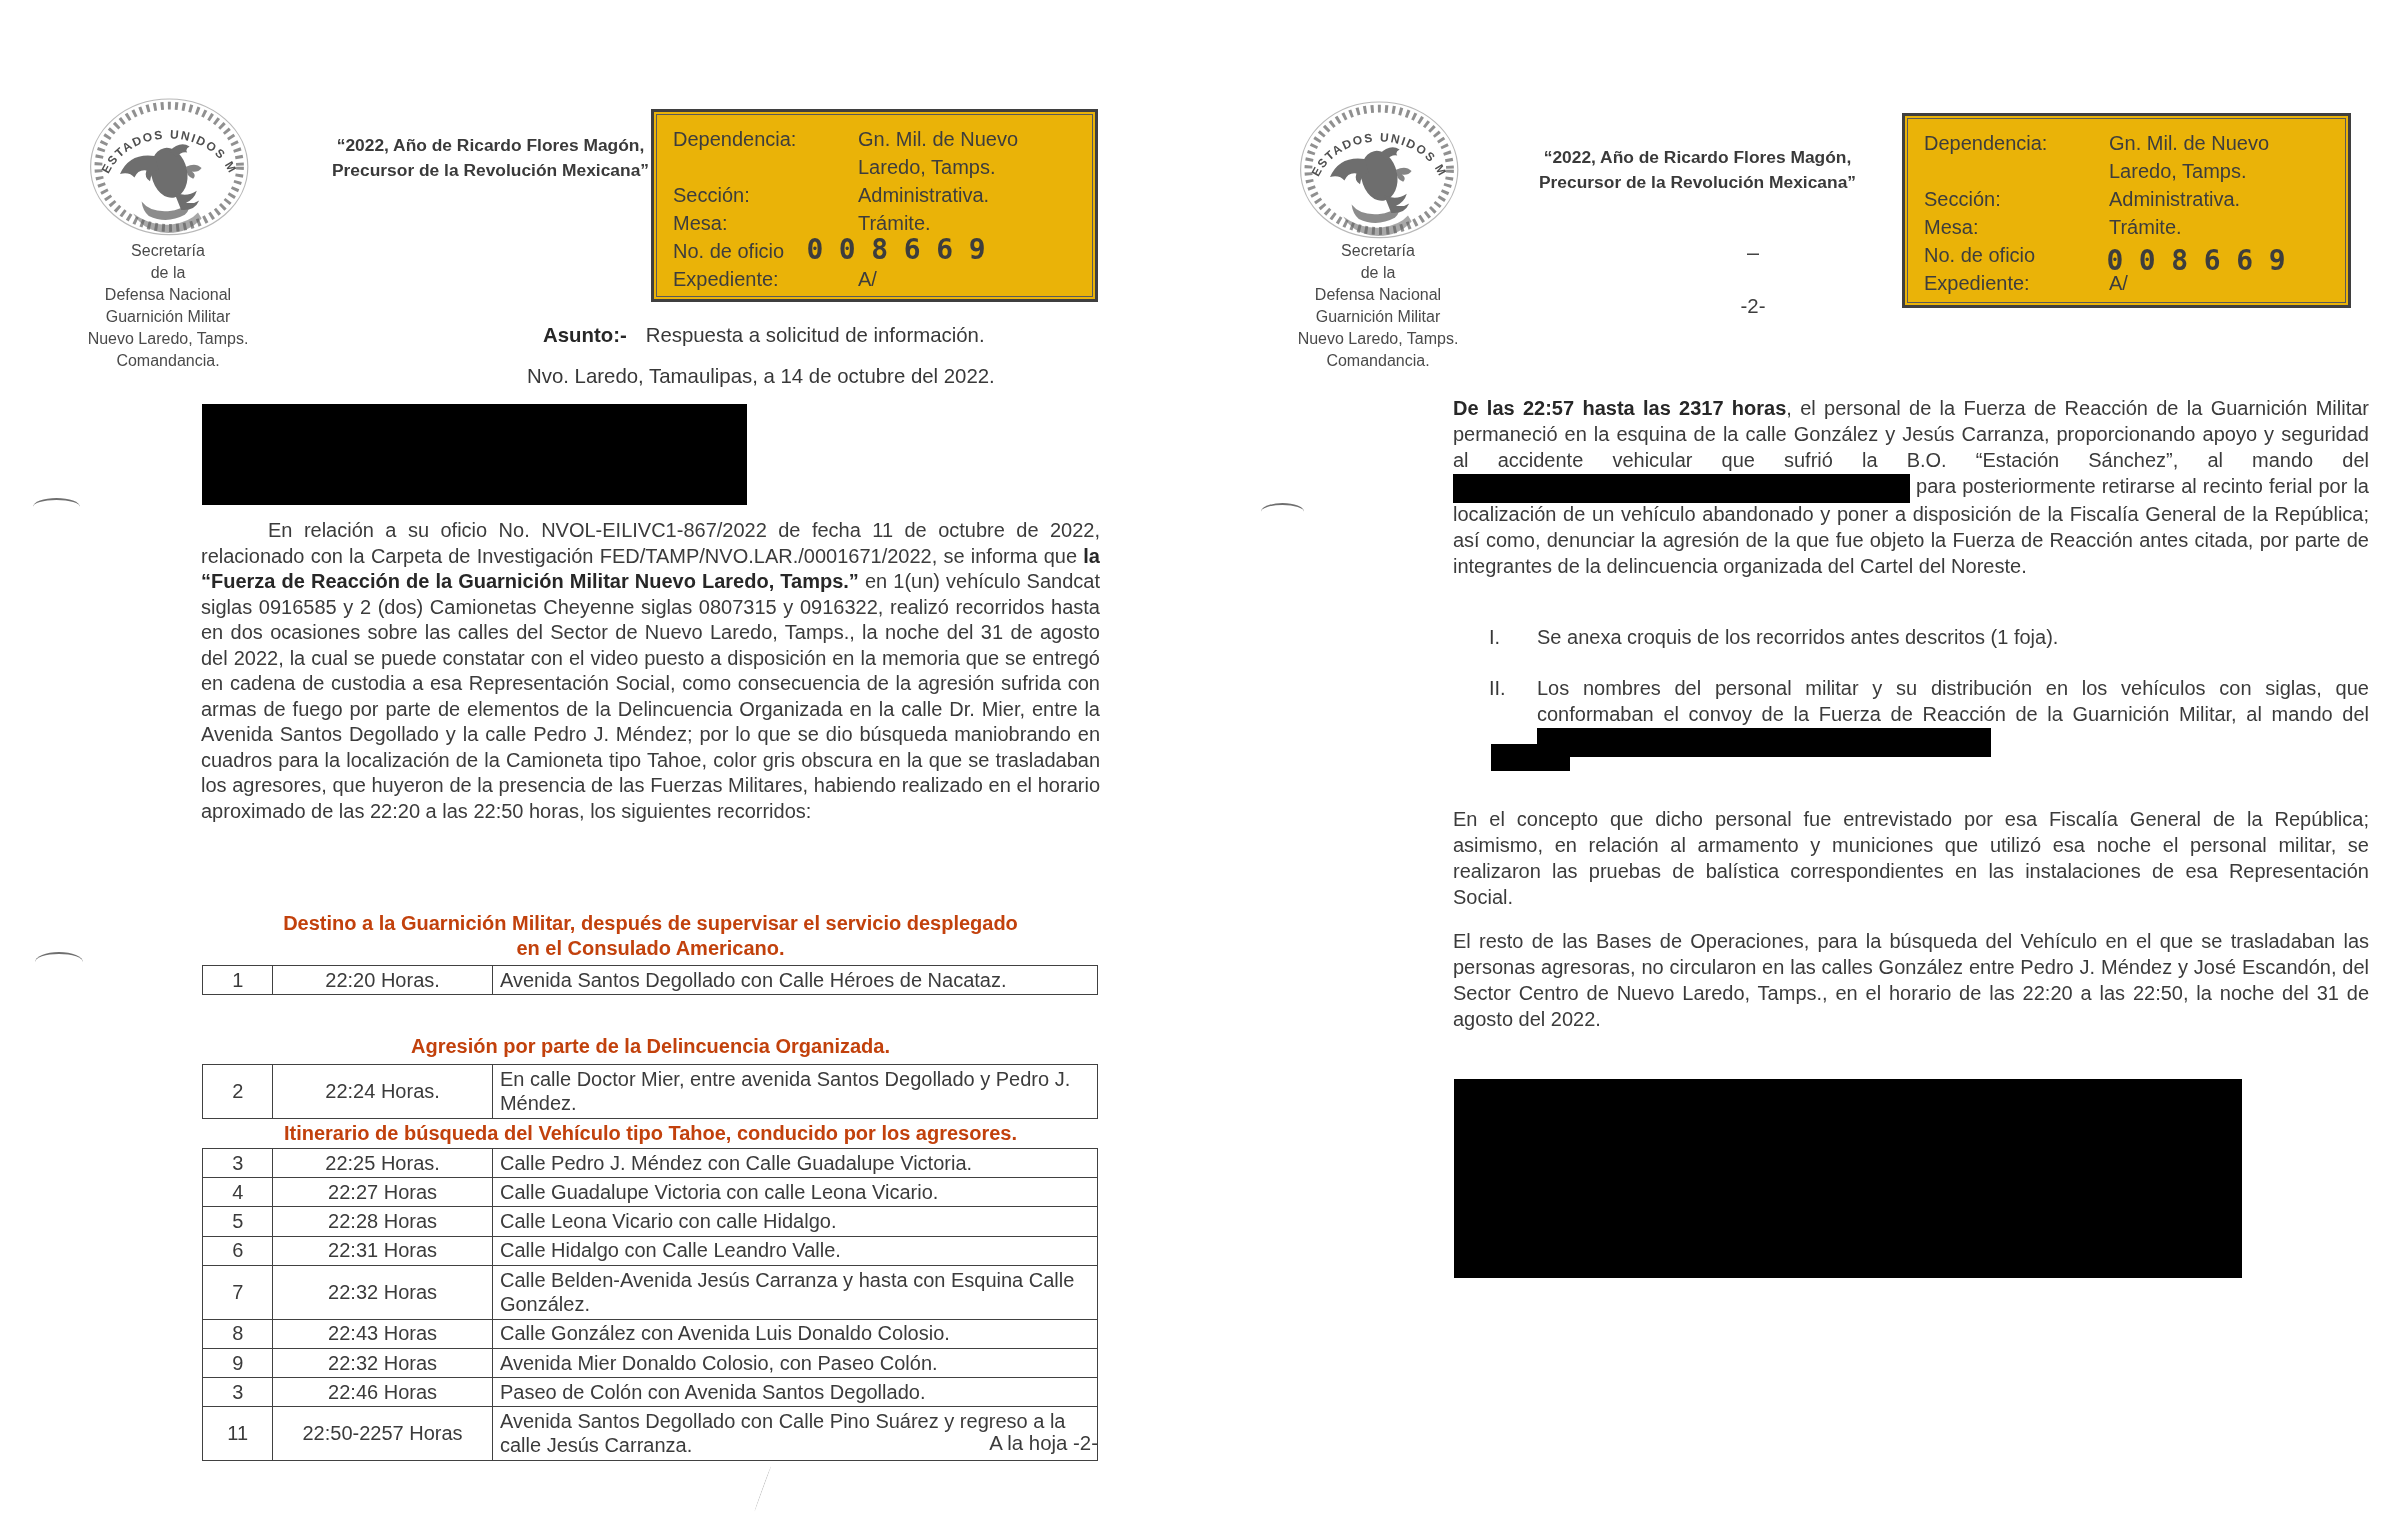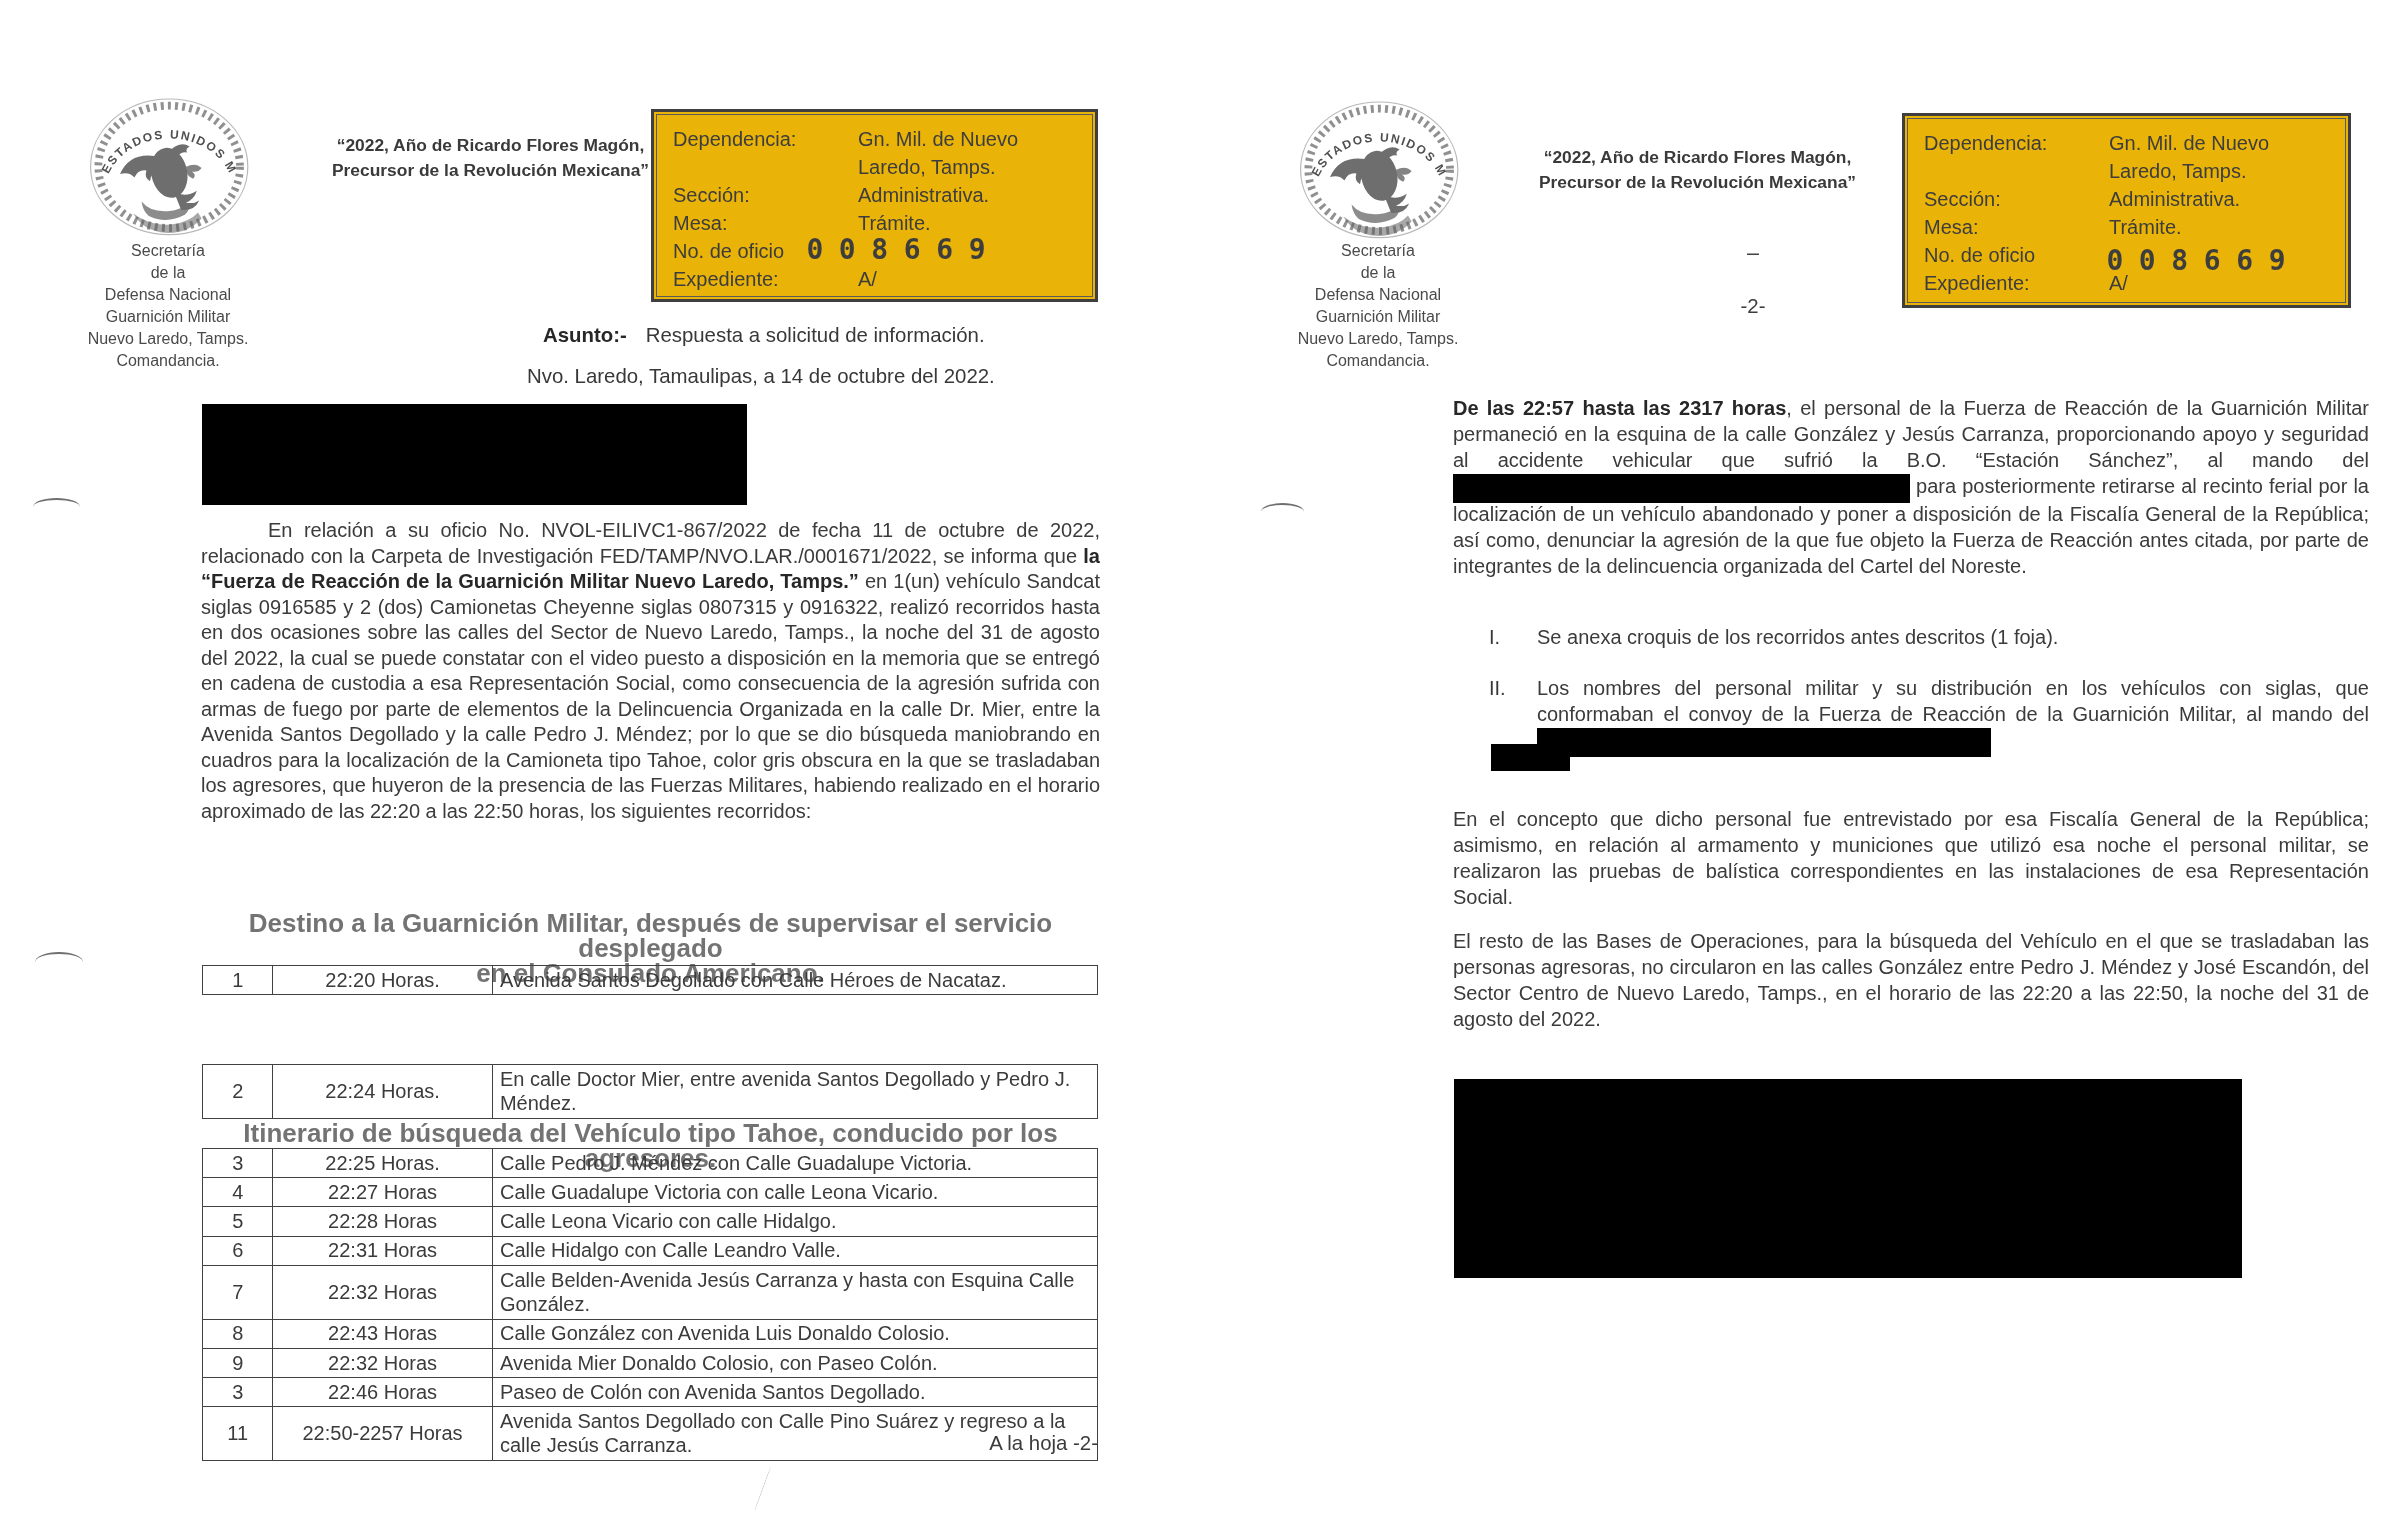--- a/index.html
+++ b/index.html
@@ -19,22 +19,22 @@
   .hb-label{width:185px;flex:none;}
   .hb-value{flex:1;}
   .stamp{position:absolute;font-family:"DejaVu Sans Mono",monospace;font-weight:bold;
          font-size:28px;letter-spacing:15.6px;color:#3d3d3d;white-space:nowrap;}
 
   
   .body-text{font-size:20px;line-height:25.5px;text-align:justify;color:#3b3b3b;}
   .p2-text{line-height:26px;}
   .indent{text-indent:67px;}
   .bold{font-weight:bold;color:#272727;}
-  .heading{position:absolute;font-weight:bold;font-size:26px;line-height:25px;
-           text-align:center;color:#737373;}
+  .heading{position:absolute;font-weight:bold;font-size:20px;line-height:25px;
+           text-align:center;color:#c2410c;}
 
   
   table.itin{border-collapse:collapse;width:100%;table-layout:fixed;}
   table.itin td{border:1.2px solid #414141;font-size:20px;line-height:24.6px;
                 padding:1.8px 7.2px;color:#3b3b3b;vertical-align:middle;overflow:hidden;}
   td.c-num{width:55px;text-align:center;padding:1.8px 2.4px;}
   td.c-time{width:204px;text-align:center;}
 
   
   .redact{position:absolute;background:#000;}
@@ -144,20 +144,21 @@
           <tbody>
         <tr>
           <td class="c-num">1</td>
           <td class="c-time">22:20 Horas.</td>
           <td>Avenida Santos Degollado con Calle Héroes de Nacataz.</td>
         </tr>
       </tbody>
         </table>
     </div>
 
+    <div class="heading" style="left:201px;top:1034px;width:899px;">Agresión por parte de la Delincuencia Organizada.</div>
 
     <div class="abs" style="left:202px;top:1064px;width:896px;">
       <table class="itin">
           <tbody>
         <tr>
           <td class="c-num">2</td>
           <td class="c-time">22:24 Horas.</td>
           <td>En calle Doctor Mier, entre avenida Santos Degollado y Pedro J. Méndez.</td>
         </tr>
       </tbody>

